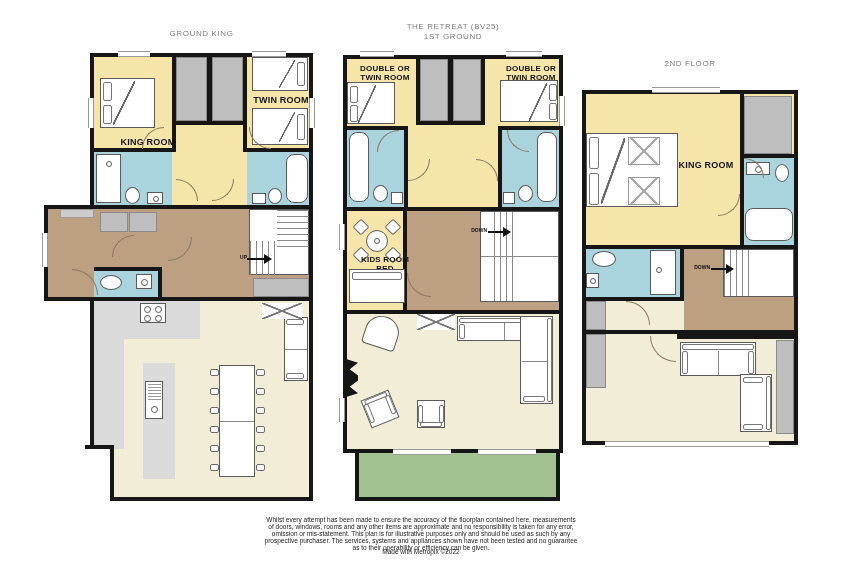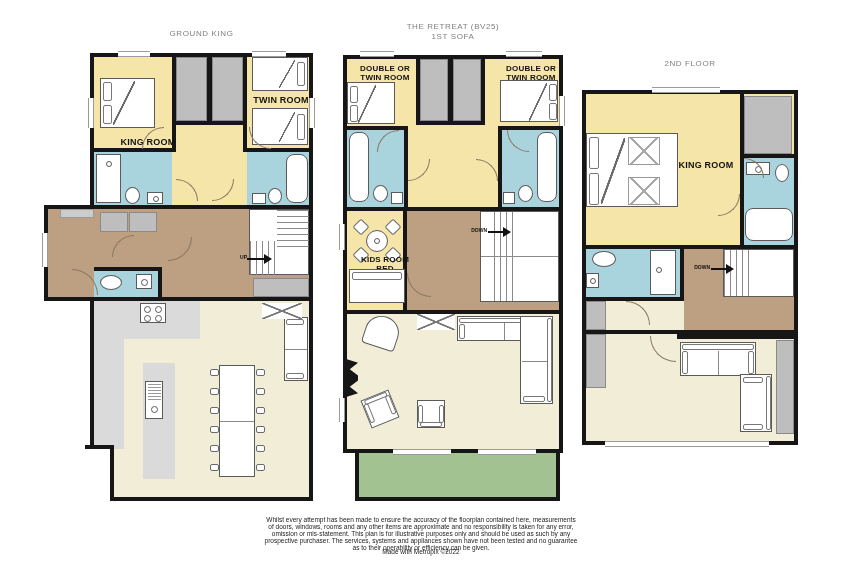--- a/index.html
+++ b/index.html
@@ -165,21 +165,21 @@
 <div class="wall" style="left:85px;top:445px;width:29px;height:4px"></div>
 <div class="wall" style="left:110px;top:445px;width:4px;height:56px"></div>
 
 <div class="win" style="left:118px;top:51px;width:32px;height:6px"></div>
 <div class="win" style="left:252px;top:51px;width:34px;height:6px"></div>
 <div class="winv" style="left:88px;top:98px;width:6px;height:30px"></div>
 <div class="winv" style="left:309px;top:98px;width:6px;height:30px"></div>
 <div class="winv" style="left:42px;top:233px;width:6px;height:34px"></div>
 
 <div class="title" style="left:343px;top:22px;width:220px">THE RETREAT (BV25)
-1ST SOFA</div>
+1ST GROUND</div>
 
 <div class="blk" style="left:343px;top:55px;width:220px;height:156px;background:var(--bedroom)">
   <div class="wall" style="left:69px;top:0;width:4px;height:66px"></div>
   <div class="gray" style="left:73px;top:0;width:28px;height:62px"></div>
   <div class="wall" style="left:101px;top:0;width:5px;height:66px"></div>
   <div class="gray" style="left:106px;top:0;width:28px;height:62px"></div>
   <div class="wall" style="left:134px;top:0;width:4px;height:66px"></div>
   <div class="wall" style="left:69px;top:62px;width:69px;height:4px"></div>
   <div class="wall" style="left:0;top:67px;width:60px;height:4px"></div>
   <div class="wall" style="left:152px;top:67px;width:60px;height:4px"></div>

